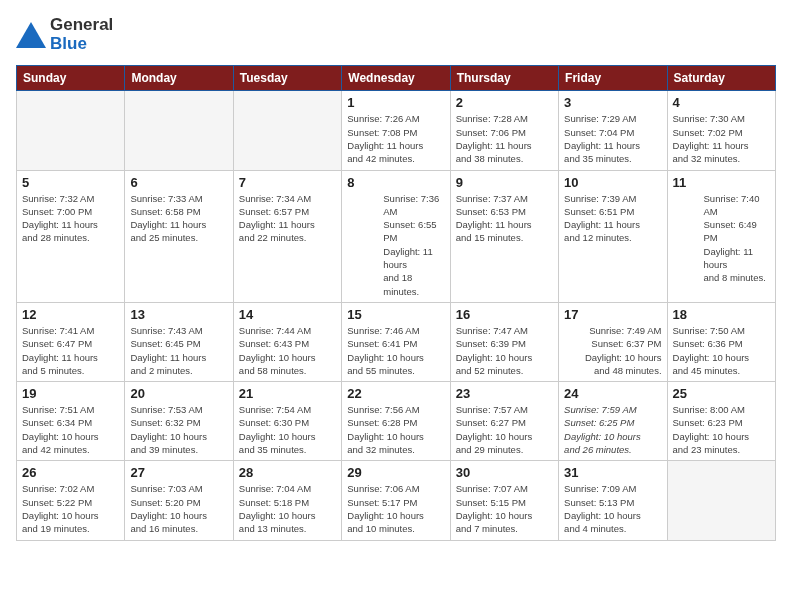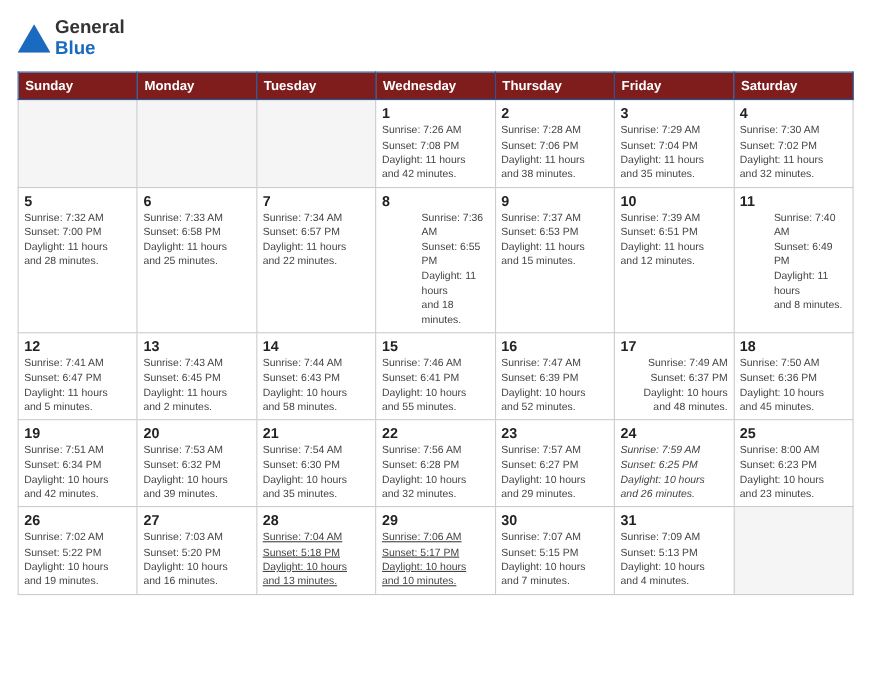--- a/index.html
+++ b/index.html
@@ -307,28 +307,28 @@
         </td>
         <td>
           <span class="day-number">27</span>
           <div class="day-info" style="white-space: pre-line;">Sunrise: 7:03 AM
 Sunset: 5:20 PM
 Daylight: 10 hours
 and 16 minutes.</div>
         </td>
         <td>
           <span class="day-number">28</span>
-          <div class="day-info" style="white-space: pre-line; text-decoration: underline;">Sunrise: 7:04 AM
+          <div class="day-info" style="white-space: pre-line;">Sunrise: 7:04 AM
 Sunset: 5:18 PM
 Daylight: 10 hours
 and 13 minutes.</div>
         </td>
         <td>
           <span class="day-number">29</span>
-          <div class="day-info" style="white-space: pre-line; text-decoration: underline;">Sunrise: 7:06 AM
+          <div class="day-info" style="white-space: pre-line;">Sunrise: 7:06 AM
 Sunset: 5:17 PM
 Daylight: 10 hours
 and 10 minutes.</div>
         </td>
         <td>
           <span class="day-number">30</span>
           <div class="day-info" style="white-space: pre-line;">Sunrise: 7:07 AM
 Sunset: 5:15 PM
 Daylight: 10 hours
 and 7 minutes.</div>

